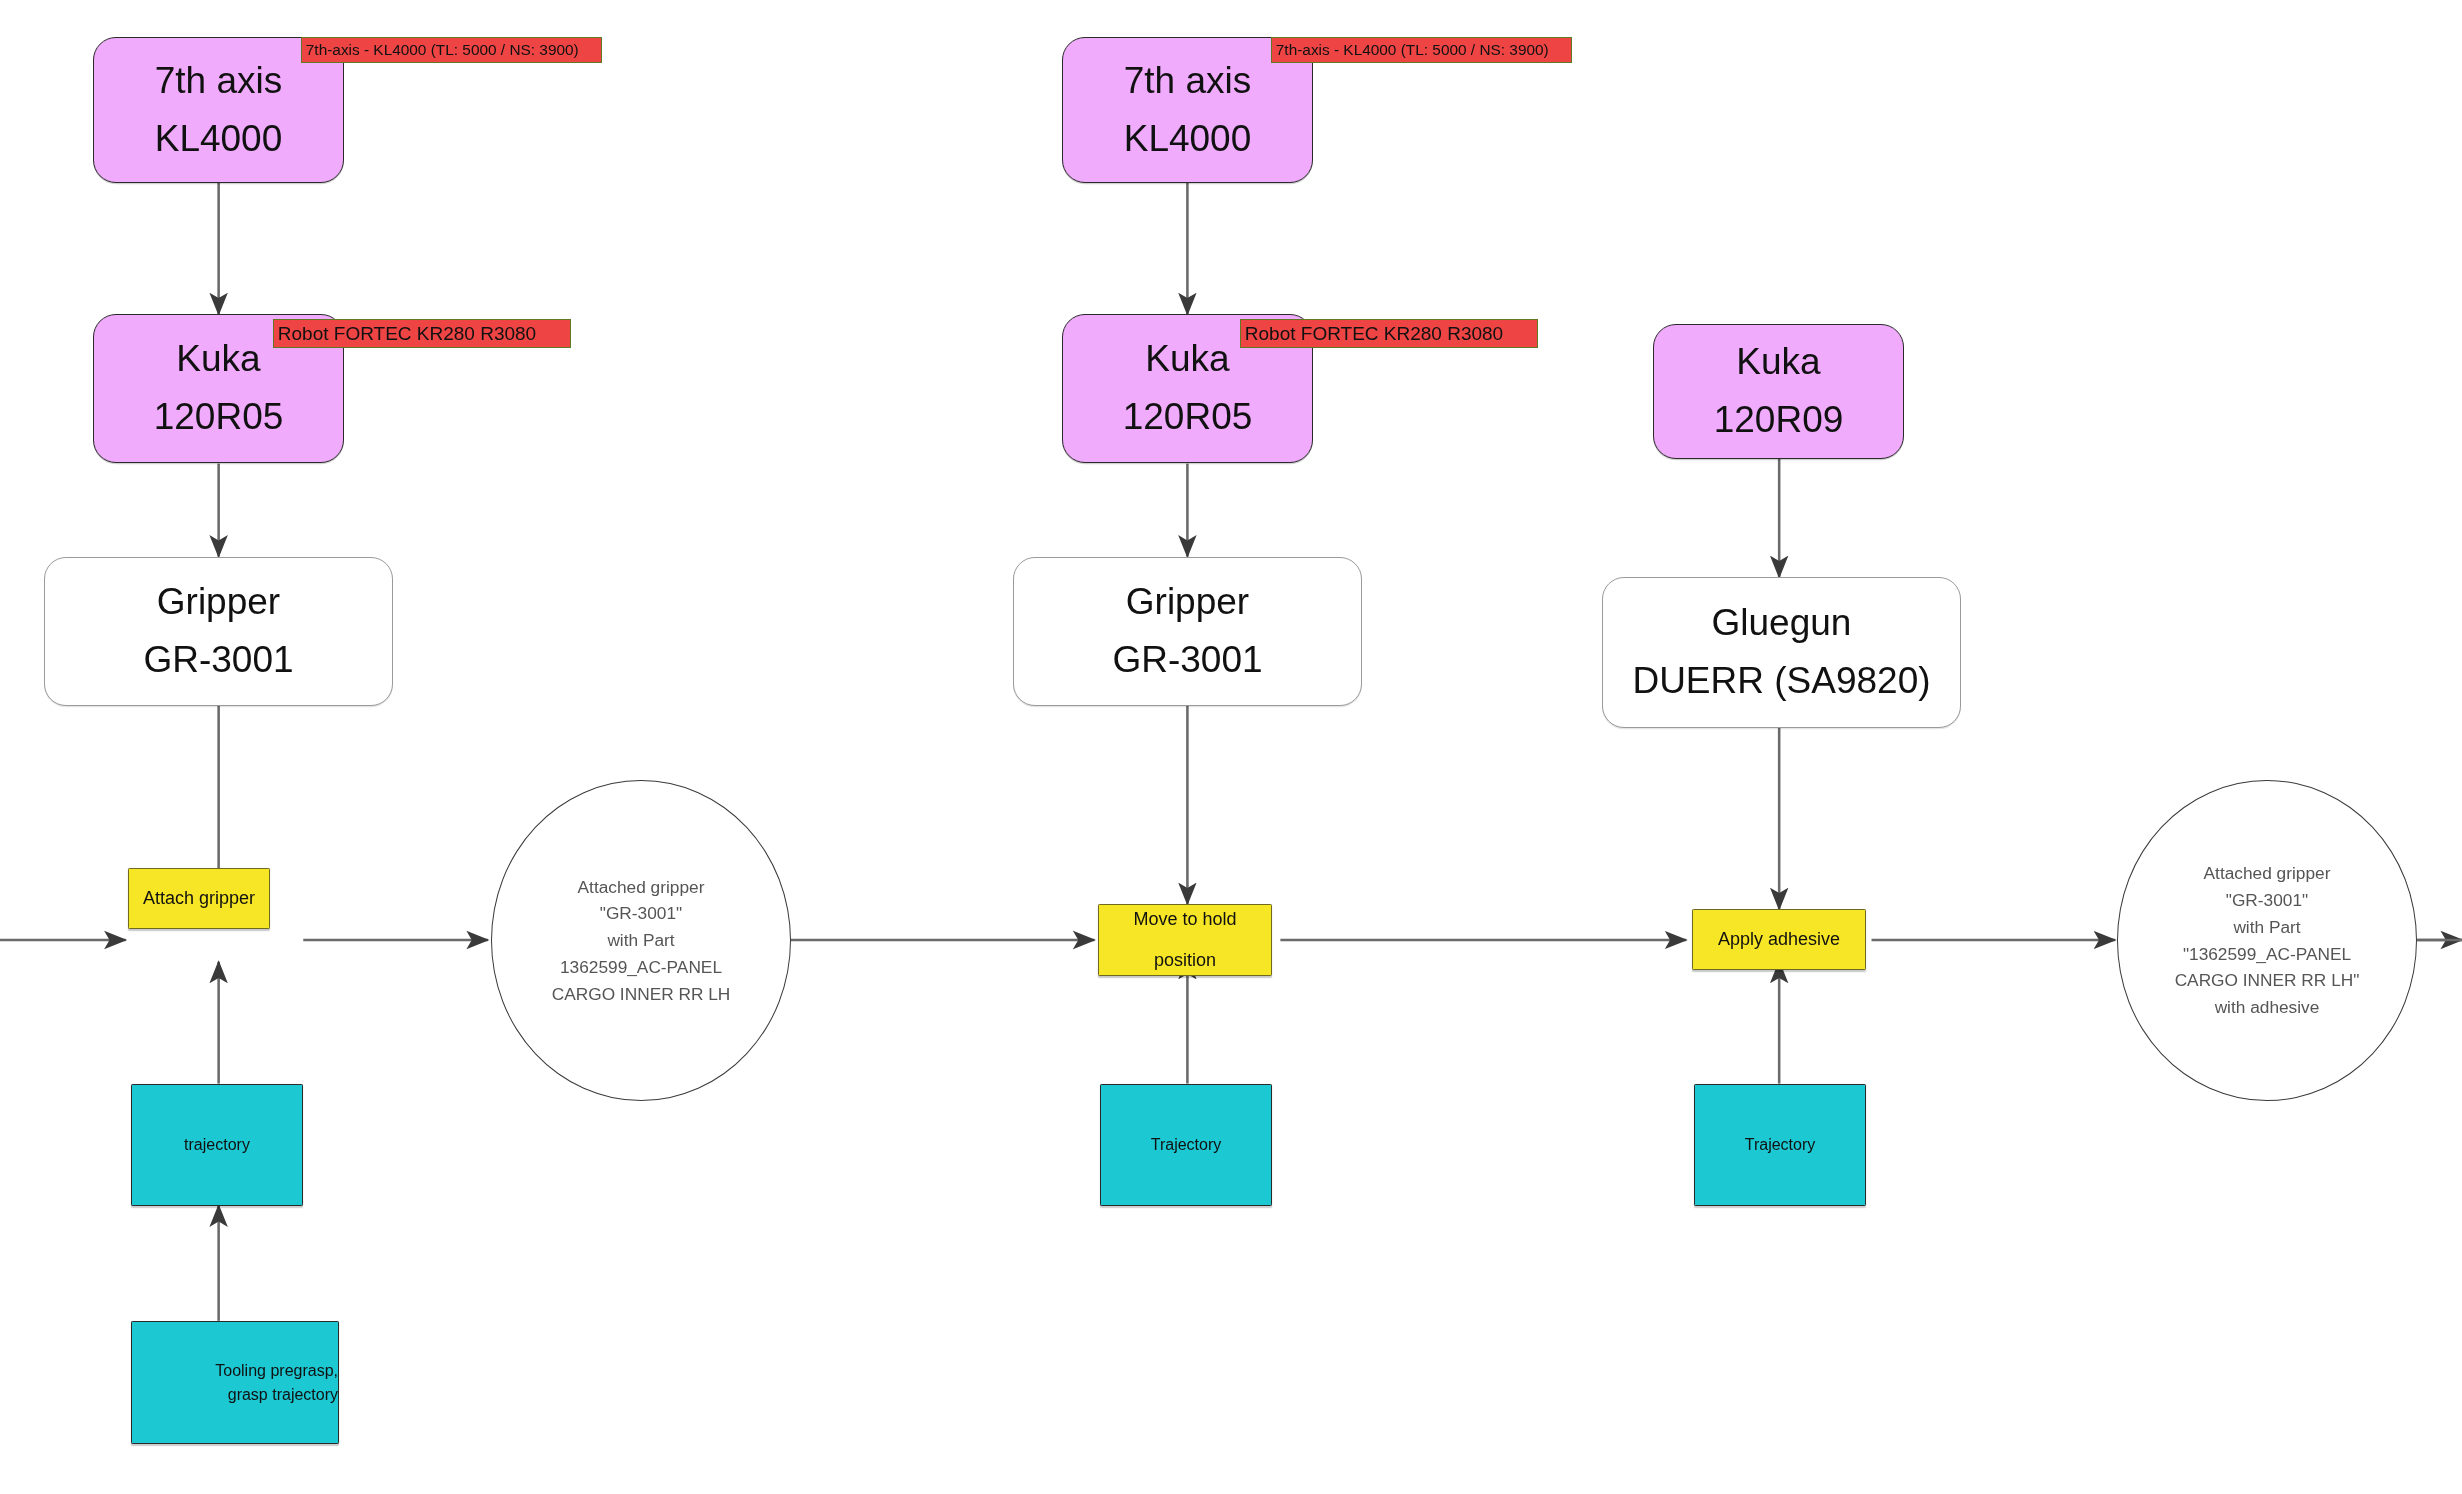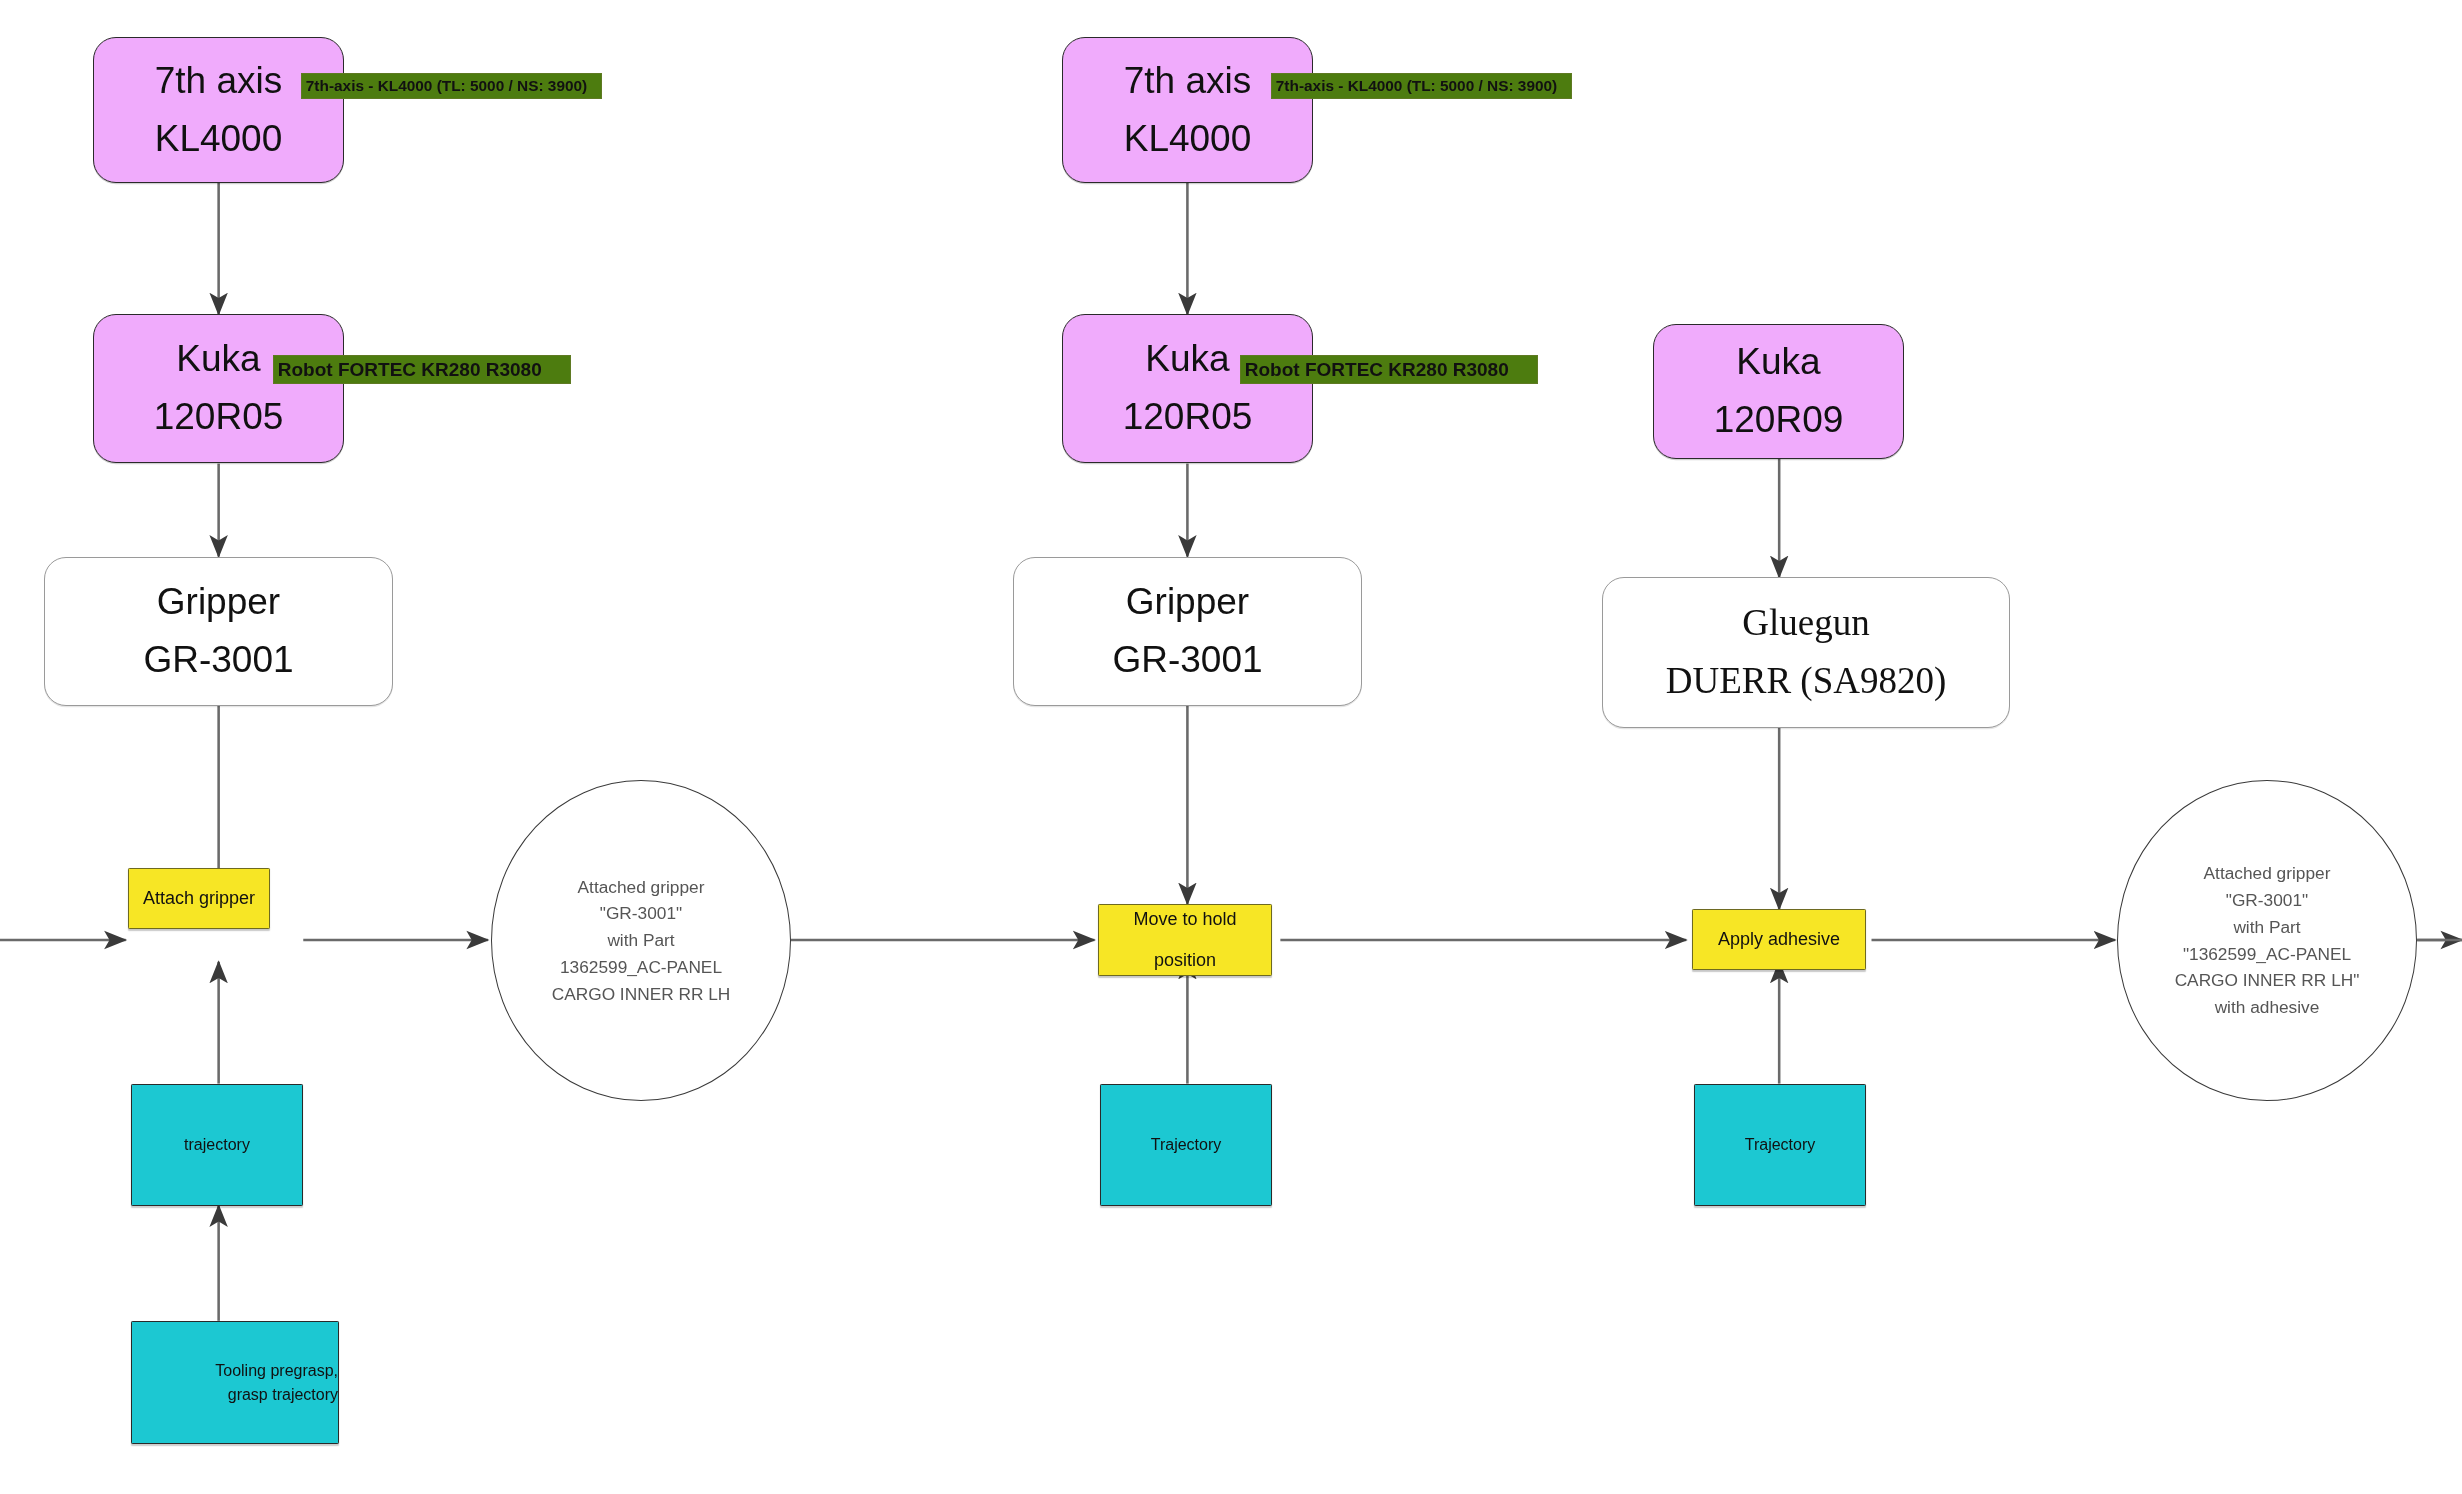--- a/index.html
+++ b/index.html
@@ -86,30 +86,29 @@
     font-size:17.3px;
     font-weight:400;
     color:#555555;
     line-height:1.55;
   }
   .state span{display:block;white-space:nowrap;}
 
   
   .tag{
     position:absolute;
-    background:#4d7c0f;
+    background:#ef4444;
     border:0.6px solid #5f7a23;
     color:#111111;
-    font-weight:bold;
+    font-weight:normal;
     white-space:nowrap;
     display:flex;
     align-items:center;
     box-sizing:border-box;
     padding:0 3.8px;
-    margin-top:36px;
   }
   .tag.t-small{font-size:15.4px;}
   .tag.t-big{font-size:19px;}
 </style>
 </head>
 <body>
 
 <div id="canvas">
 
   <svg id="edges" viewBox="0 0 3840 2330" width="2462" height="1494" xmlns="http://www.w3.org/2000/svg">
@@ -209,21 +208,21 @@
 
   <div class="node data" style="left:1100px; top:1084px; width:172px; height:122px;">
     <div>Trajectory</div>
   </div>
 
   <div class="node res" style="left:1653px; top:324px; width:251px; height:135px;">
     <div>Kuka</div>
     <div class="l2">120R09</div>
   </div>
 
-  <div class="node tool" style="left:1602px; top:577px; width:408px; height:151px;font-family:Liberation Serif, serif;">
+  <div class="node tool" style="left:1602px; top:577px; width:359px; height:151px;">
     <div>Gluegun</div>
     <div class="l2">DUERR (SA9820)</div>
   </div>
 
   <div class="node op" style="left:1692px; top:909px; width:174px; height:61px;">
     <div>Apply adhesive</div>
   </div>
 
   <div class="node data" style="left:1694px; top:1084px; width:172px; height:122px;">
     <div>Trajectory</div>

